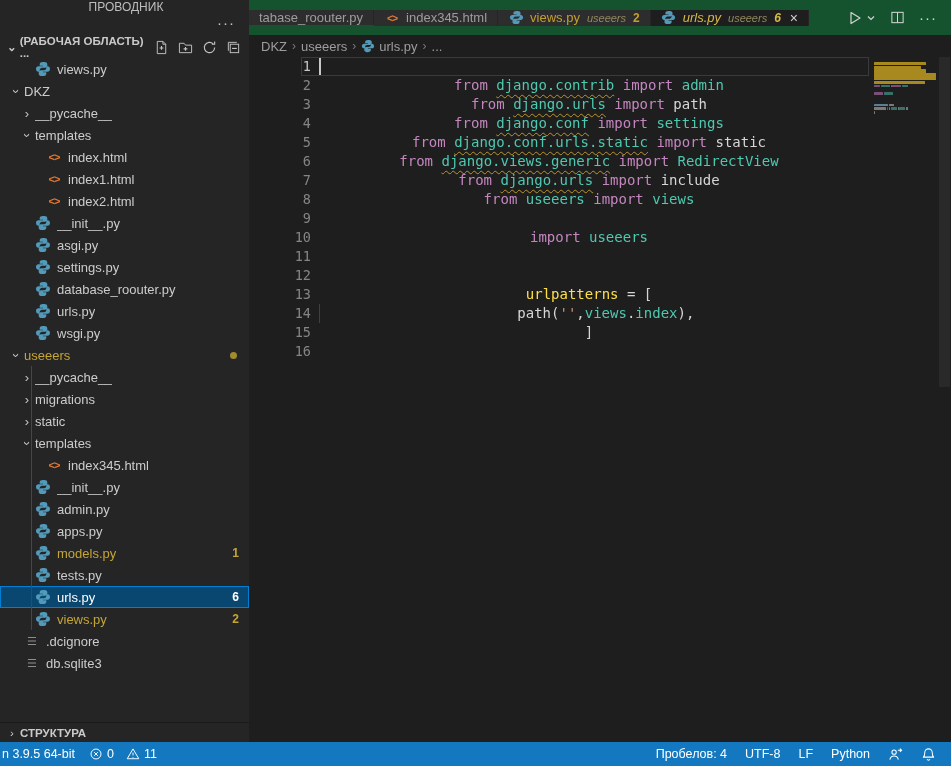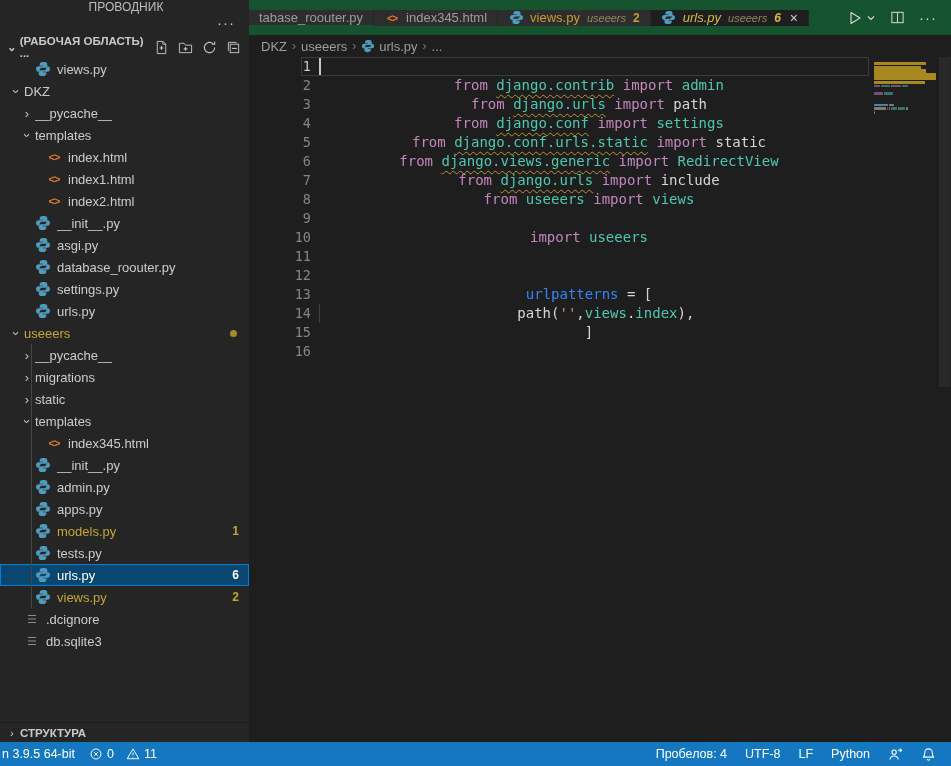--- a/index.html
+++ b/index.html
@@ -74,21 +74,21 @@
             color:#858585; line-height:19px; font-size:13.5px; }
   .gutter .ln { height:19px; }
   .gutter .ln.active { color:#c6c6c6; }
   .lines { position:absolute; left:70px; top:0; right:92px; line-height:19px; white-space:pre; }
   .cl { height:19px; position:relative;text-align:center; }
   .cl.g14::before { content:""; position:absolute; left:0; top:0; bottom:0; width:1px; background:#404040; }
   .tk-k { color:#c586c0; }
   .tk-m { color:#4ec9b0; }
   .tk-mu { color:#4ec9b0; text-decoration:underline wavy #b8962e 1px; text-underline-offset:3.5px; }
   .tk-p { color:#d6d6d6; }
-  .tk-v { color:#3b82f6; }
+  .tk-v { color:#fde047; }
   .tk-s { color:#ce9178; }
 
   .minimap { position:absolute; top:0; right:13px; width:66px; height:120px; cursor:pointer; }
   .mm-bar { position:absolute; height:2.6px; border-radius:0.5px; }
   .scrollbar { position:absolute; top:0; right:0; width:13px; bottom:0; }
   .sb-slider { position:absolute; top:0; left:1px; right:1px; height:330px;
                background:rgba(121,121,121,0.12); }
 
   
   .statusbar { position:absolute; left:0; right:0; bottom:0; height:24px; background:#1378bf;
@@ -186,39 +186,48 @@
           </span>
           <span class="lbl">asgi.py</span>
         </div>
         <div class="row" style="padding-left: 35px;">
           <span class="fic">
             <svg width="16" height="16" viewBox="0 0 16 16">
               <path fill="#519aba" d="M7.9 1C6 1 4.7 1.9 4.7 3.3v1.5H8v.5H3.4C2 5.3 1 6.4 1 8s1 2.7 2.4 2.7h1.3V9.1c0-1.3 1.1-2.3 2.4-2.3h3c1.2 0 2.2-1 2.2-2.2V3.3C12.3 1.9 10.9 1 9.5 1H7.9z"></path>
               <path fill="#519aba" d="M8.1 15c1.9 0 3.2-.9 3.2-2.3v-1.5H8v-.5h4.6c1.4 0 2.4-1.1 2.4-2.7s-1-2.7-2.4-2.7h-1.3v1.6c0 1.3-1.1 2.3-2.4 2.3h-3c-1.2 0-2.2 1-2.2 2.2v1.3C3.7 14.1 5.1 15 6.5 15h1.6z"></path>
             </svg>
           </span>
+          <span class="lbl">settings.py</span>
+        </div>
+        <div class="row" style="padding-left: 35px;">
+          <span class="fic">
+            <svg width="16" height="16" viewBox="0 0 16 16">
+              <path fill="#519aba" d="M7.9 1C6 1 4.7 1.9 4.7 3.3v1.5H8v.5H3.4C2 5.3 1 6.4 1 8s1 2.7 2.4 2.7h1.3V9.1c0-1.3 1.1-2.3 2.4-2.3h3c1.2 0 2.2-1 2.2-2.2V3.3C12.3 1.9 10.9 1 9.5 1H7.9z"></path>
+              <path fill="#519aba" d="M8.1 15c1.9 0 3.2-.9 3.2-2.3v-1.5H8v-.5h4.6c1.4 0 2.4-1.1 2.4-2.7s-1-2.7-2.4-2.7h-1.3v1.6c0 1.3-1.1 2.3-2.4 2.3h-3c-1.2 0-2.2 1-2.2 2.2v1.3C3.7 14.1 5.1 15 6.5 15h1.6z"></path>
+            </svg>
+          </span>
           <span class="lbl">database_roouter.py</span>
         </div>
         <div class="row" style="padding-left: 35px;">
           <span class="fic">
             <svg width="16" height="16" viewBox="0 0 16 16">
               <path fill="#519aba" d="M7.9 1C6 1 4.7 1.9 4.7 3.3v1.5H8v.5H3.4C2 5.3 1 6.4 1 8s1 2.7 2.4 2.7h1.3V9.1c0-1.3 1.1-2.3 2.4-2.3h3c1.2 0 2.2-1 2.2-2.2V3.3C12.3 1.9 10.9 1 9.5 1H7.9z"></path>
               <path fill="#519aba" d="M8.1 15c1.9 0 3.2-.9 3.2-2.3v-1.5H8v-.5h4.6c1.4 0 2.4-1.1 2.4-2.7s-1-2.7-2.4-2.7h-1.3v1.6c0 1.3-1.1 2.3-2.4 2.3h-3c-1.2 0-2.2 1-2.2 2.2v1.3C3.7 14.1 5.1 15 6.5 15h1.6z"></path>
             </svg>
           </span>
-          <span class="lbl">settings.py</span>
-        </div>
-        <div class="row" style="padding-left: 35px;">
-          <span class="fic">
-            <svg width="16" height="16" viewBox="0 0 16 16">
-              <path fill="#519aba" d="M7.9 1C6 1 4.7 1.9 4.7 3.3v1.5H8v.5H3.4C2 5.3 1 6.4 1 8s1 2.7 2.4 2.7h1.3V9.1c0-1.3 1.1-2.3 2.4-2.3h3c1.2 0 2.2-1 2.2-2.2V3.3C12.3 1.9 10.9 1 9.5 1H7.9z"></path>
-              <path fill="#519aba" d="M8.1 15c1.9 0 3.2-.9 3.2-2.3v-1.5H8v-.5h4.6c1.4 0 2.4-1.1 2.4-2.7s-1-2.7-2.4-2.7h-1.3v1.6c0 1.3-1.1 2.3-2.4 2.3h-3c-1.2 0-2.2 1-2.2 2.2v1.3C3.7 14.1 5.1 15 6.5 15h1.6z"></path>
-            </svg>
-          </span>
           <span class="lbl">urls.py</span>
+        </div>
+        <div class="row" style="padding-left: 35px;">
+          <span class="fic">
+            <svg width="16" height="16" viewBox="0 0 16 16">
+              <path fill="#519aba" d="M7.9 1C6 1 4.7 1.9 4.7 3.3v1.5H8v.5H3.4C2 5.3 1 6.4 1 8s1 2.7 2.4 2.7h1.3V9.1c0-1.3 1.1-2.3 2.4-2.3h3c1.2 0 2.2-1 2.2-2.2V3.3C12.3 1.9 10.9 1 9.5 1H7.9z"></path>
+              <path fill="#519aba" d="M8.1 15c1.9 0 3.2-.9 3.2-2.3v-1.5H8v-.5h4.6c1.4 0 2.4-1.1 2.4-2.7s-1-2.7-2.4-2.7h-1.3v1.6c0 1.3-1.1 2.3-2.4 2.3h-3c-1.2 0-2.2 1-2.2 2.2v1.3C3.7 14.1 5.1 15 6.5 15h1.6z"></path>
+            </svg>
+          </span>
+          <span class="lbl">wsgi.py</span>
         </div>
         <div class="row warn" style="padding-left: 8px;">
           <span class="chev"><span class="chev-d">›</span></span>
           <span class="lbl">useeers</span>
           <span class="dot"></span>
         </div>
         <div class="row guided" style="padding-left: 19px;">
           <span class="chev"><span class="chev-r">›</span></span>
           <span class="lbl">__pycache__</span>
         </div>

